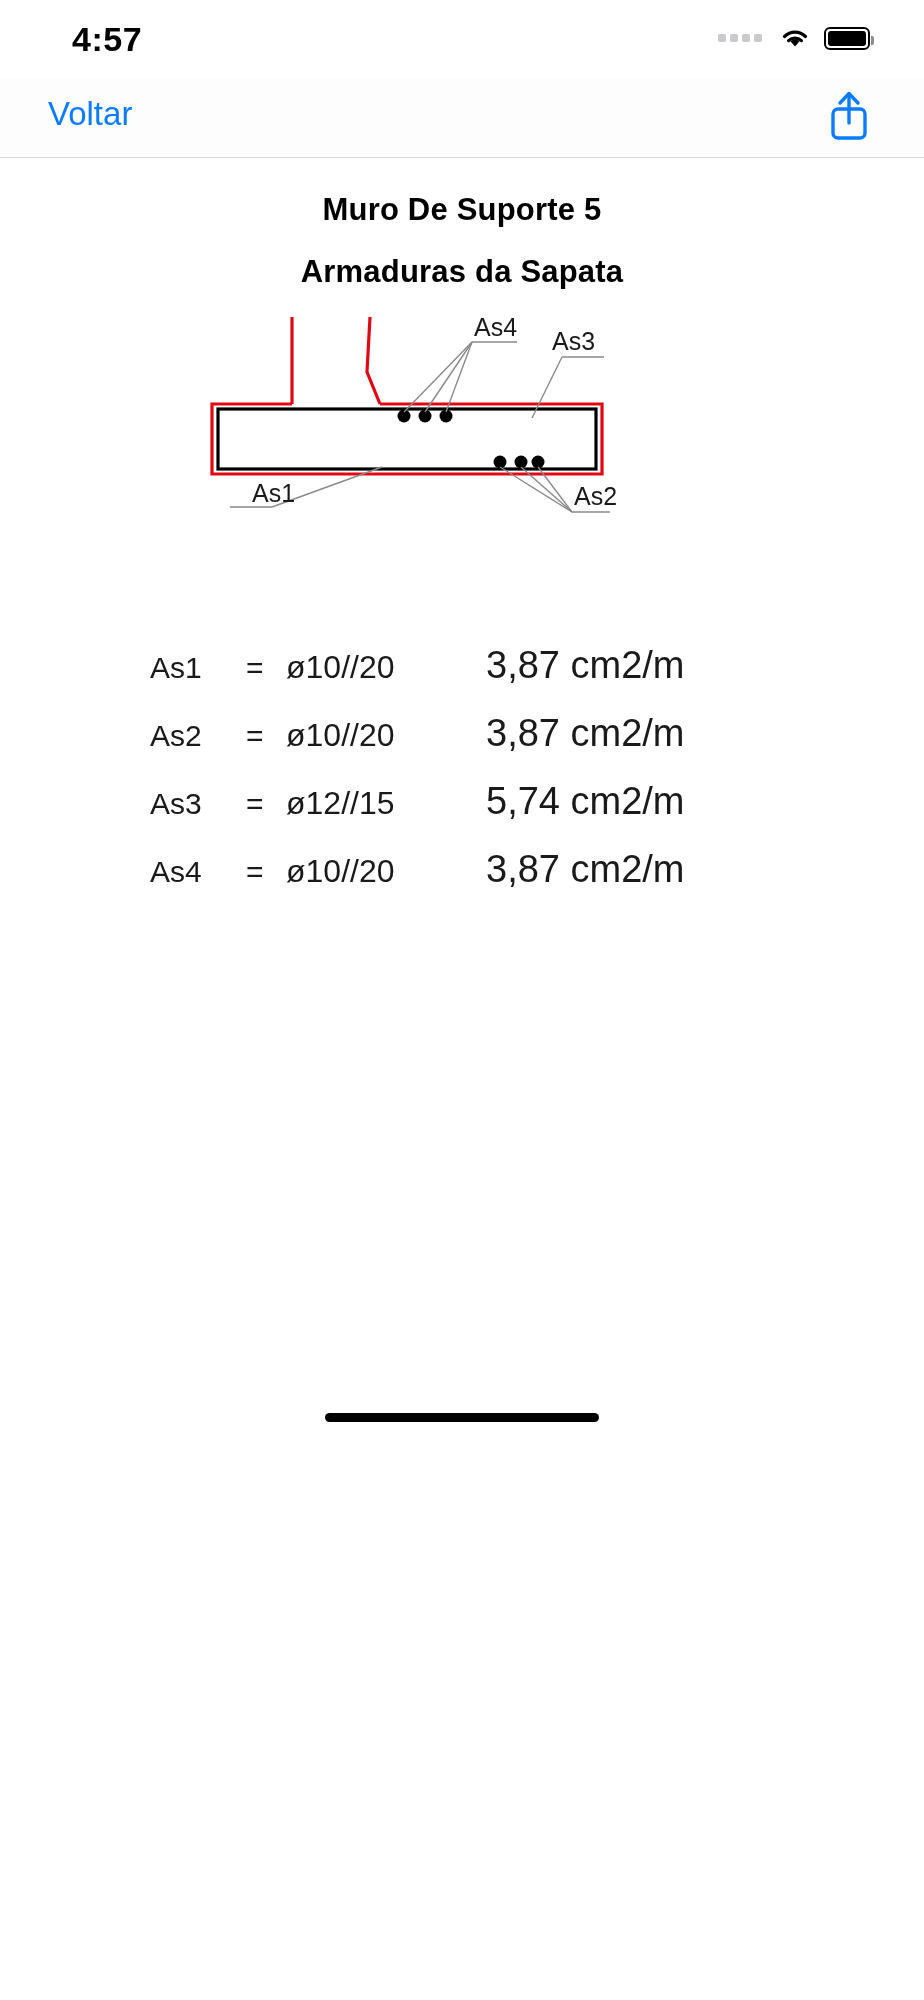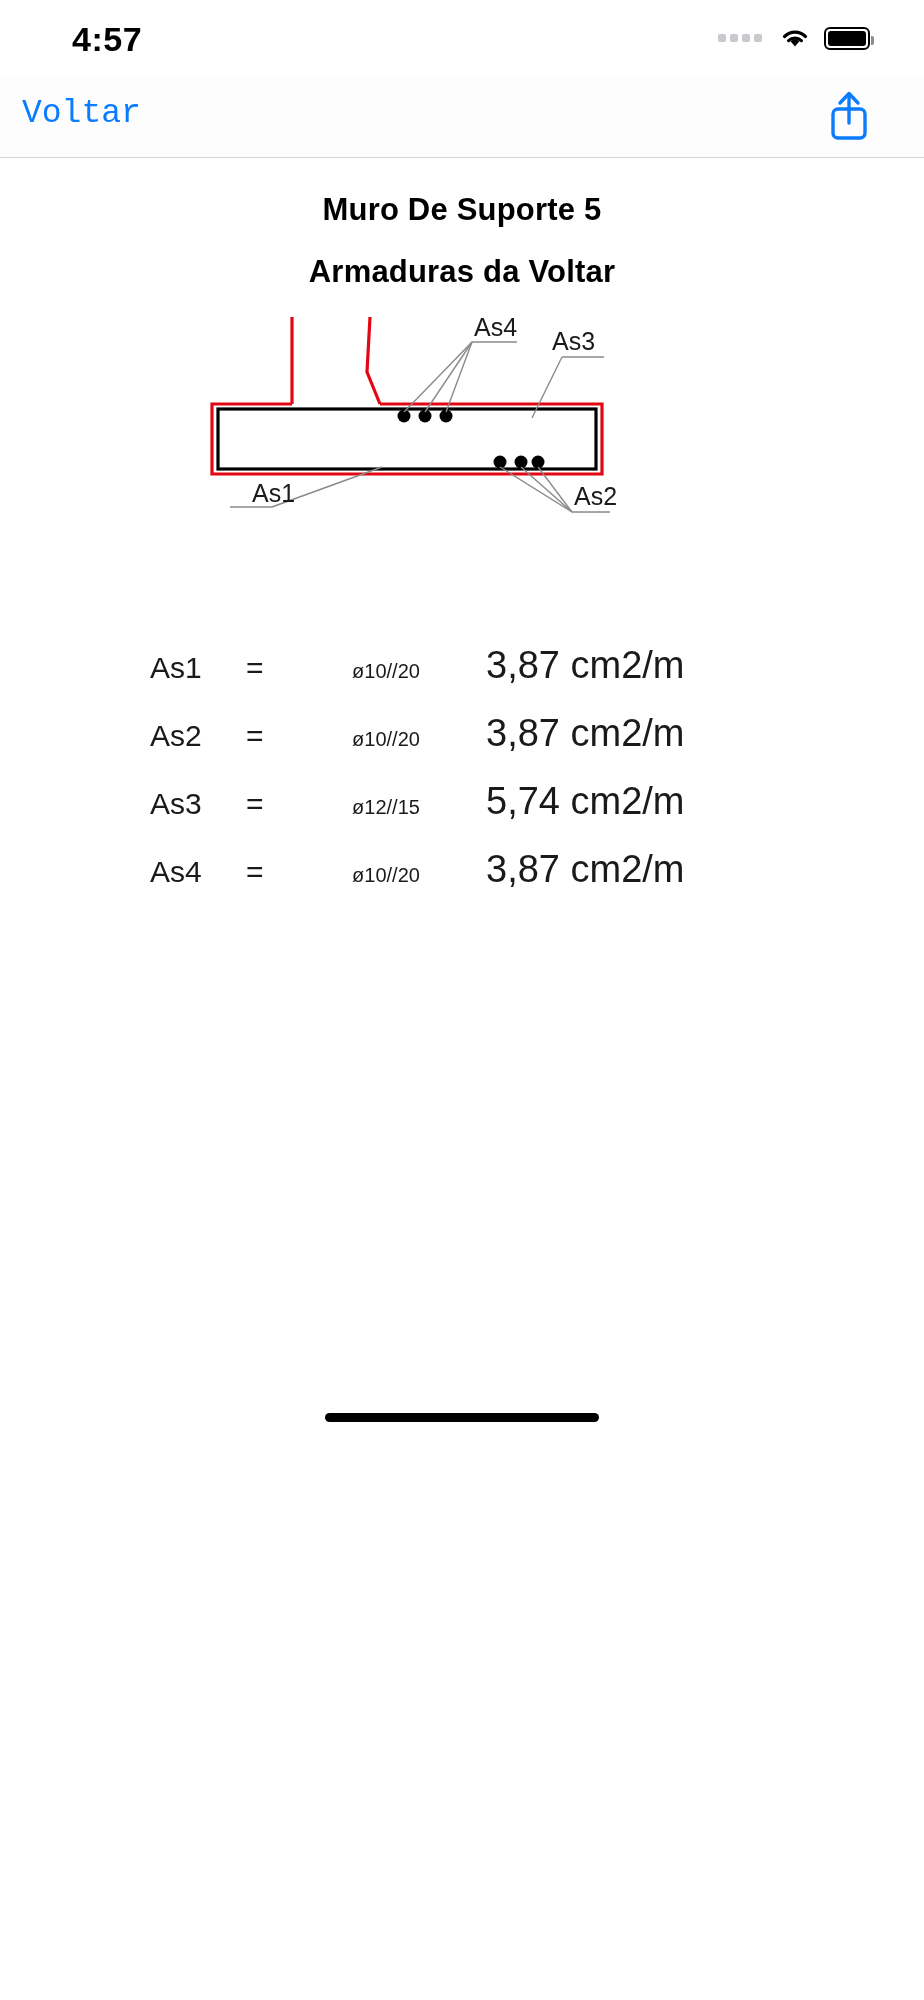--- a/index.html
+++ b/index.html
@@ -86,28 +86,28 @@
 
   
   .navbar {
     position: relative;
     height: 80px;
     border-bottom: 1px solid #d6d6da;
     background: #fdfdfd;
   }
   .nav-back {
     position: absolute;
-    left: 22px;
+    left: 48px;
     top: 17px;
     font-size: 33px;
     color: #0a7cff;
     background: none;
     border: none;
     padding: 0;
-    font-family: Liberation Mono, monospace;
+    font-family: Liberation Sans, sans-serif;
     cursor: pointer;
   }
   .nav-share {
     position: absolute;
     right: 52px;
     top: 10px;
     width: 46px;
     height: 56px;
     cursor: pointer;
   }
@@ -153,23 +153,22 @@
     font-size: 30px;
     color: #1a1a1a;
   }
   .res-eq {
     width: 40px;
     font-size: 30px;
     color: #1a1a1a;
   }
   .res-spec {
     width: 200px;
-    font-size: 20px;
-    color: #1a1a1a;
-    text-align: center;
+    font-size: 32px;
+    color: #1a1a1a;
   }
   .res-value {
     font-size: 38px;
     color: #1a1a1a;
   }
 
   
   .home-indicator {
     position: absolute;
     bottom: 22px;
@@ -214,21 +213,21 @@
       <svg width="46" height="56" viewBox="0 0 46 56">
         <rect x="7" y="21" width="32" height="29" rx="5" ry="5" fill="none" stroke="#0a7cff" stroke-width="3.4"></rect>
         <line x1="23" y1="6" x2="23" y2="35" stroke="#0a7cff" stroke-width="3.4" stroke-linecap="round"></line>
         <polyline points="14,15 23,5.5 32,15" fill="none" stroke="#0a7cff" stroke-width="3.4" stroke-linecap="round" stroke-linejoin="round"></polyline>
       </svg>
     </span>
   </div>
 
   <div class="titles">
     <div class="title-main">Muro De Suporte 5</div>
-    <div class="title-sub">Armaduras da Voltar</div>
+    <div class="title-sub">Armaduras da Sapata</div>
   </div>
 
   <div class="drawing-wrap">
     <svg width="640" height="260" viewBox="0 0 640 260">
 
       <polyline points="150,5 150,92" fill="none" stroke="#e30613" stroke-width="3.2"></polyline>
       <polyline points="228,5 225,60 238,92" fill="none" stroke="#e30613" stroke-width="3.2"></polyline>
 
       <polyline points="150,92 70,92 70,162 460,162 460,92 238,92" fill="none" stroke="#e30613" stroke-width="3.2"></polyline>
 

